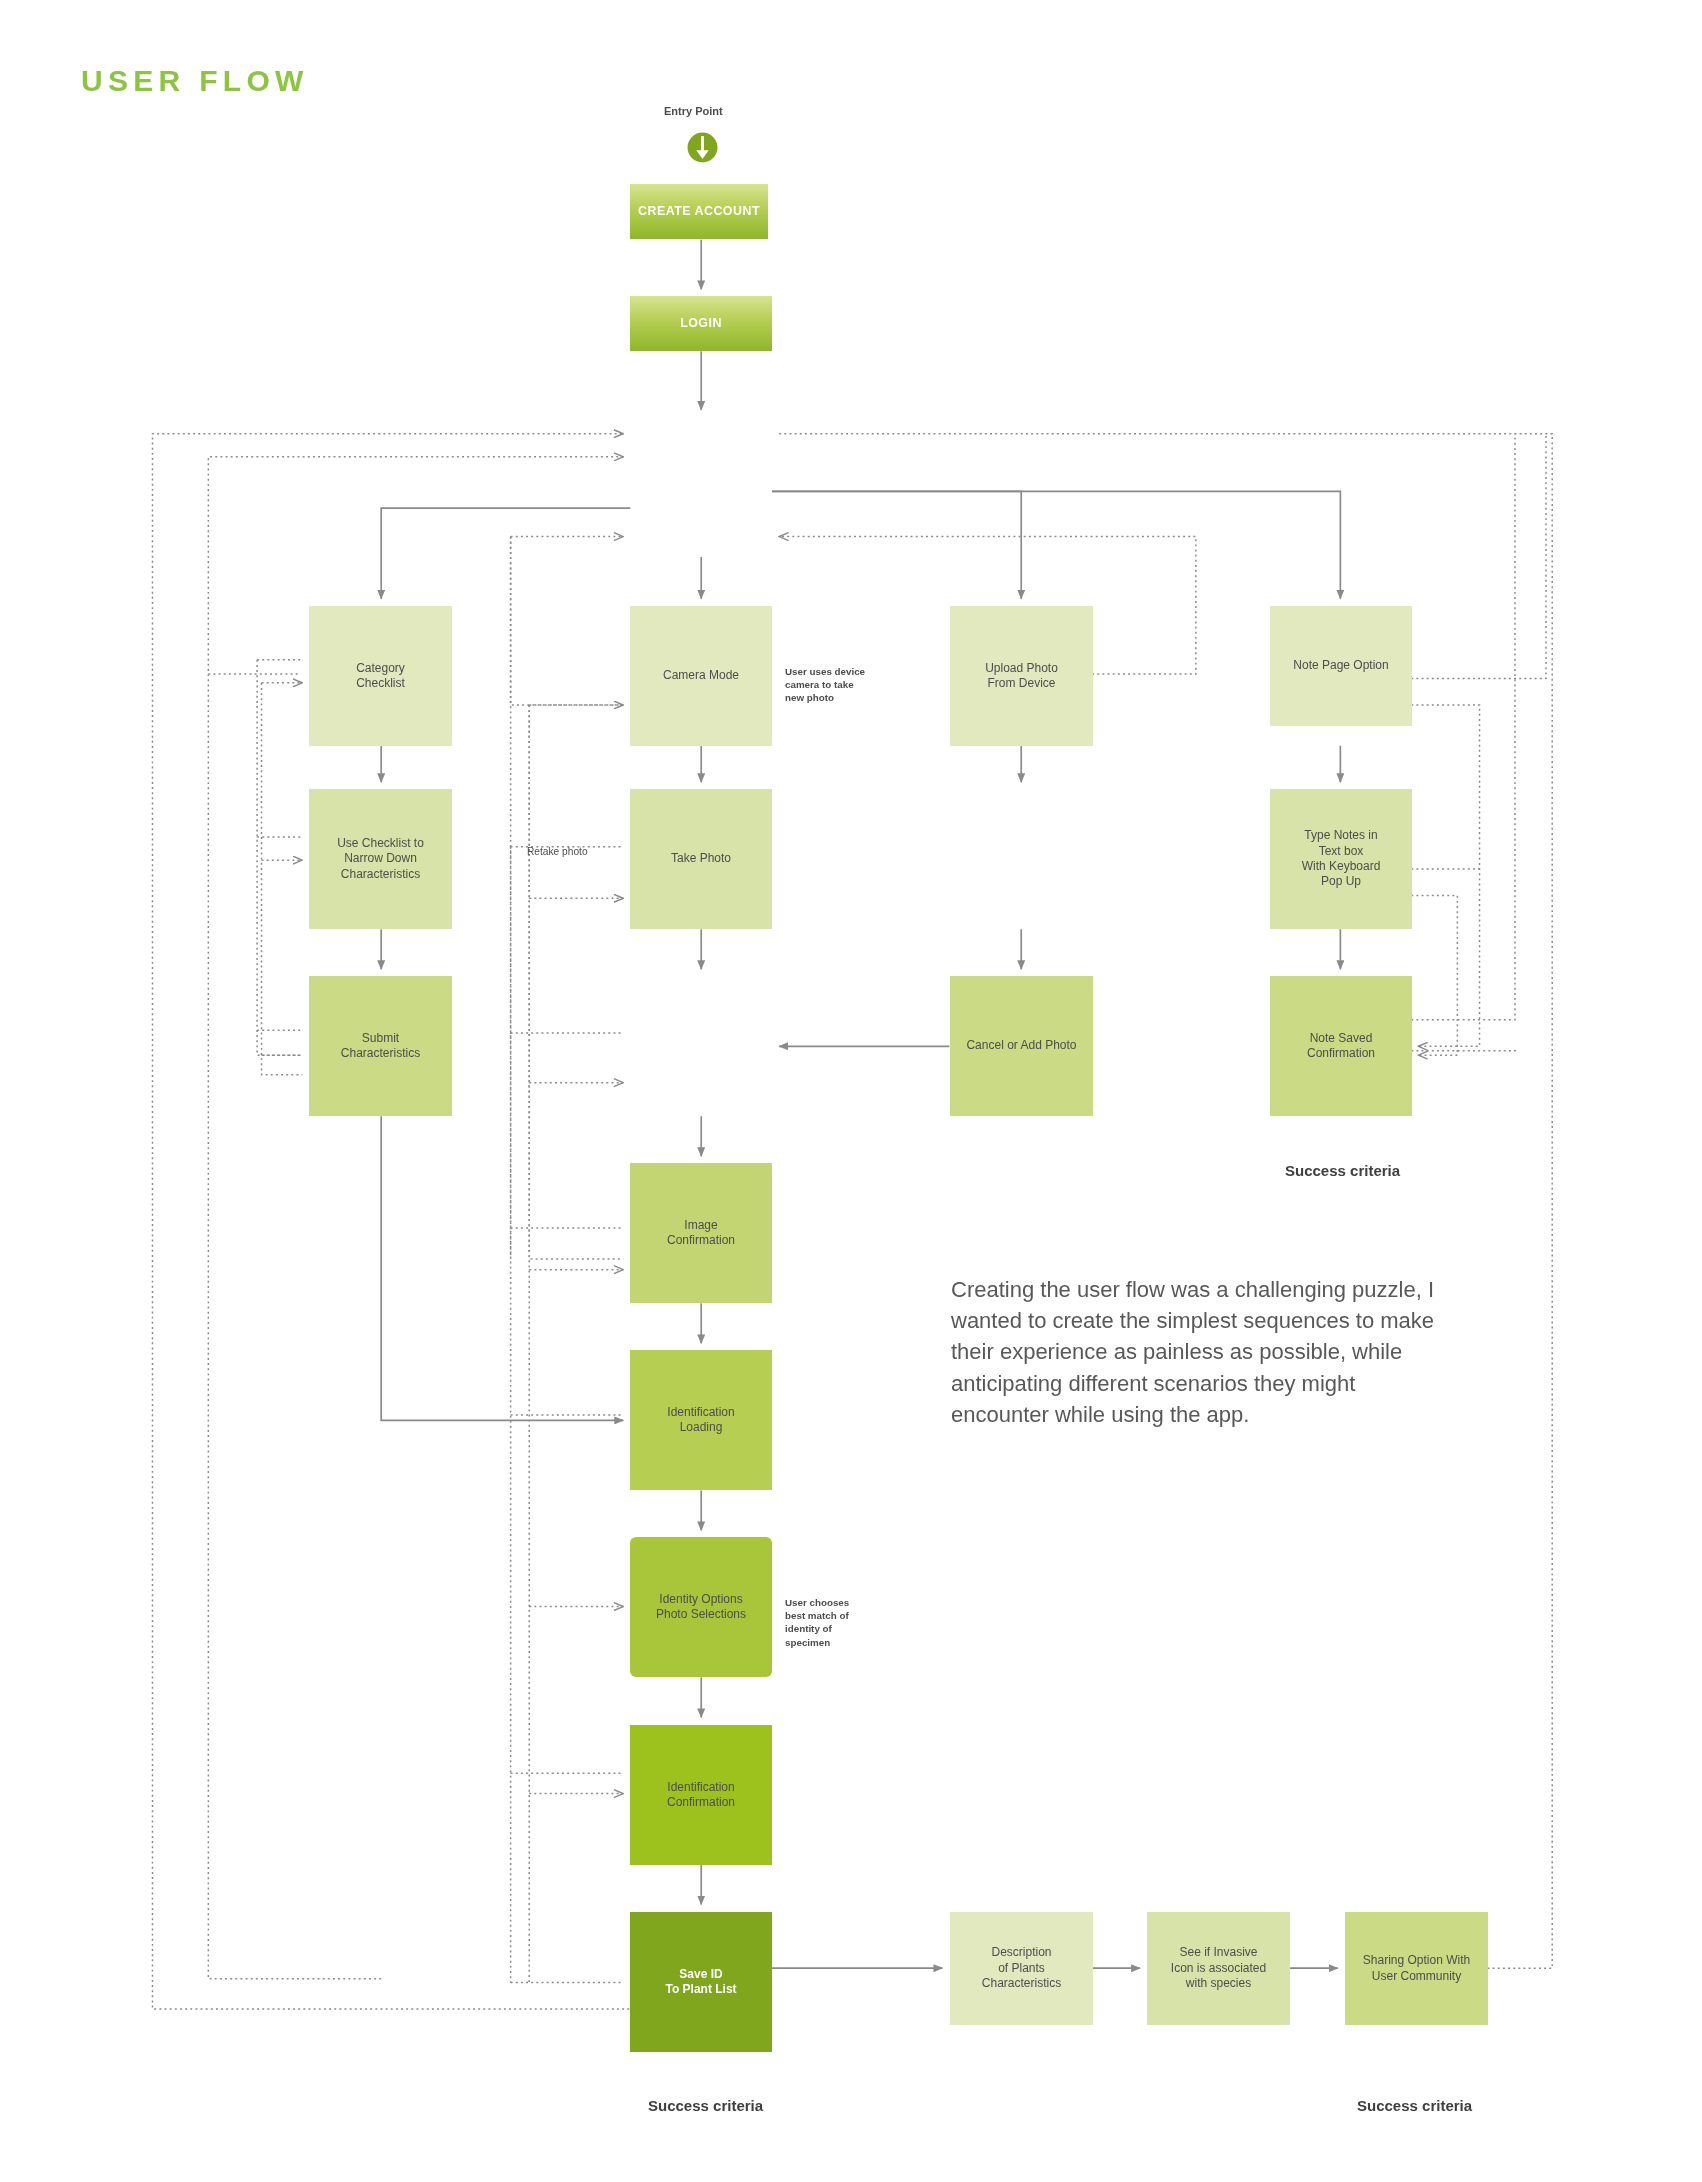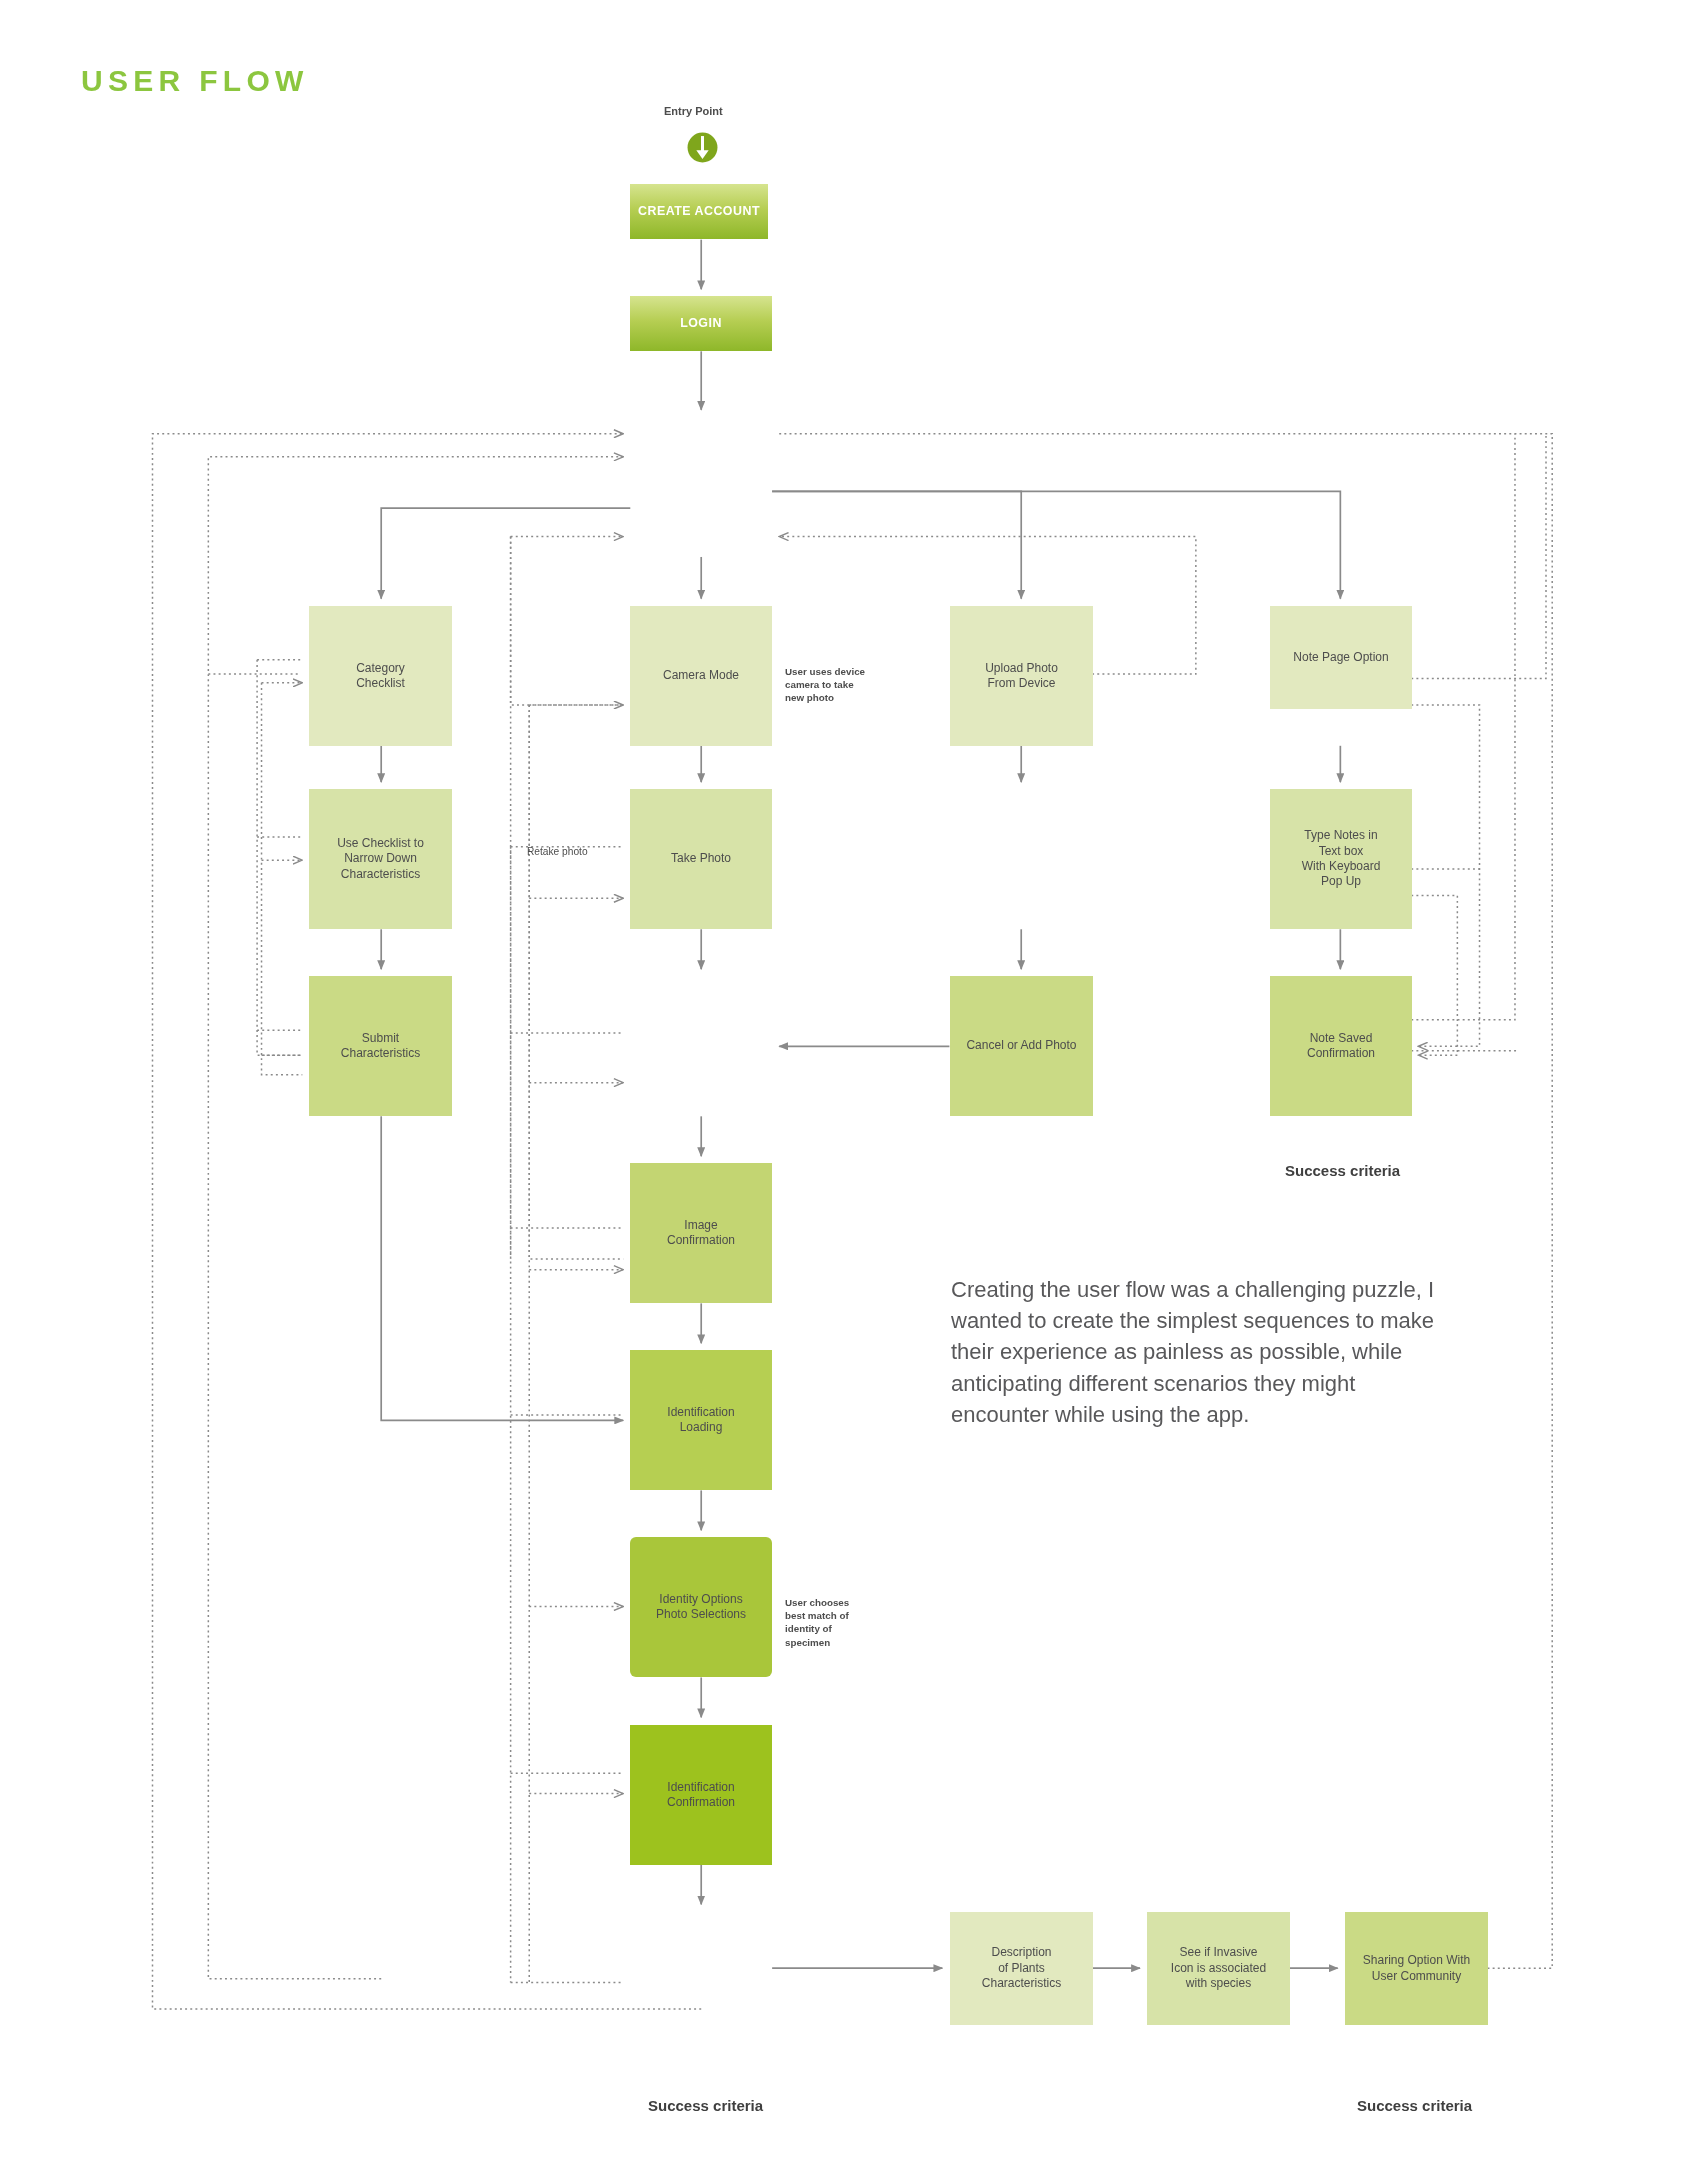--- a/index.html
+++ b/index.html
@@ -162,21 +162,21 @@
     </g>
   </svg>
 
   <div class="node pill" style="left: 622px; top: 184px; width: 138px; height: 55px; background: linear-gradient(rgb(214, 228, 143) 0%, rgb(182, 206, 83) 45%, rgb(142, 183, 41) 100%);"><span>CREATE ACCOUNT</span></div>
   <div class="node pill" style="left: 622px; top: 296px; width: 142px; height: 55px; background: linear-gradient(rgb(214, 228, 143) 0%, rgb(182, 206, 83) 45%, rgb(142, 183, 41) 100%);"><span>LOGIN</span></div>
   <div class="node plain" style="left: 301px; top: 606px; width: 143px; height: 140px; background: rgb(226, 233, 191);"><span>Category
 Checklist</span></div>
   <div class="node plain" style="left: 622px; top: 606px; width: 142px; height: 140px; background: rgb(226, 233, 191);"><span>Camera Mode</span></div>
   <div class="node plain" style="left: 942px; top: 606px; width: 143px; height: 140px; background: rgb(226, 233, 191);"><span>Upload Photo
 From Device</span></div>
-  <div class="node plain" style="left: 1262px; top: 606px; width: 142px; height: 103px; background: rgb(226, 233, 191); align-items: center;"><span>Note Page Option</span></div>
+  <div class="node plain" style="left: 1262px; top: 606px; width: 142px; height: 120px; background: rgb(226, 233, 191); align-items: center;"><span>Note Page Option</span></div>
   <div class="node plain" style="left: 301px; top: 789px; width: 143px; height: 140px; background: rgb(215, 227, 168);"><span>Use Checklist to
 Narrow Down
 Characteristics</span></div>
   <div class="node plain" style="left: 622px; top: 789px; width: 142px; height: 140px; background: rgb(215, 227, 168);"><span>Take Photo</span></div>
   <div class="node plain" style="left: 1262px; top: 789px; width: 142px; height: 140px; background: rgb(215, 227, 168);"><span>Type Notes in
 Text box
 With Keyboard
 Pop Up</span></div>
   <div class="node plain" style="left: 301px; top: 976px; width: 143px; height: 140px; background: rgb(202, 218, 133);"><span>Submit
 Characteristics</span></div>
@@ -184,20 +184,22 @@
   <div class="node plain" style="left: 1262px; top: 976px; width: 142px; height: 140px; background: rgb(202, 218, 133);"><span>Note Saved
 Confirmation</span></div>
   <div class="node plain" style="left: 622px; top: 1163px; width: 142px; height: 140px; background: rgb(195, 213, 114);"><span>Image
 Confirmation</span></div>
   <div class="node plain" style="left: 622px; top: 1350px; width: 142px; height: 140px; background: rgb(182, 207, 82);"><span>Identification
 Loading</span></div>
   <div class="node plain" style="left: 622px; top: 1537px; width: 142px; height: 140px; background: rgb(169, 198, 58); border-radius: 6px;"><span>Identity Options
 Photo Selections</span></div>
   <div class="node plain" style="left: 622px; top: 1725px; width: 142px; height: 140px; background: rgb(157, 194, 30);"><span>Identification
 Confirmation</span></div>
+  <div class="node white-text" style="left: 622px; top: 1912px; width: 142px; height: 140px; background: rgb(127, 166, 28);"><span>Save ID
+To Plant List</span></div>
   <div class="node plain" style="left: 942px; top: 1912px; width: 143px; height: 113px; background: rgb(226, 233, 191);"><span>Description
 of Plants
 Characteristics</span></div>
   <div class="node plain" style="left: 1139px; top: 1912px; width: 143px; height: 113px; background: rgb(215, 227, 168);"><span>See if Invasive
 Icon is associated
 with species</span></div>
   <div class="node plain" style="left: 1337px; top: 1912px; width: 143px; height: 113px; background: rgb(202, 218, 133);"><span>Sharing Option With
 User Community</span></div>
 
   <div class="caption" style="left: 777px; top: 665px;">User uses device

